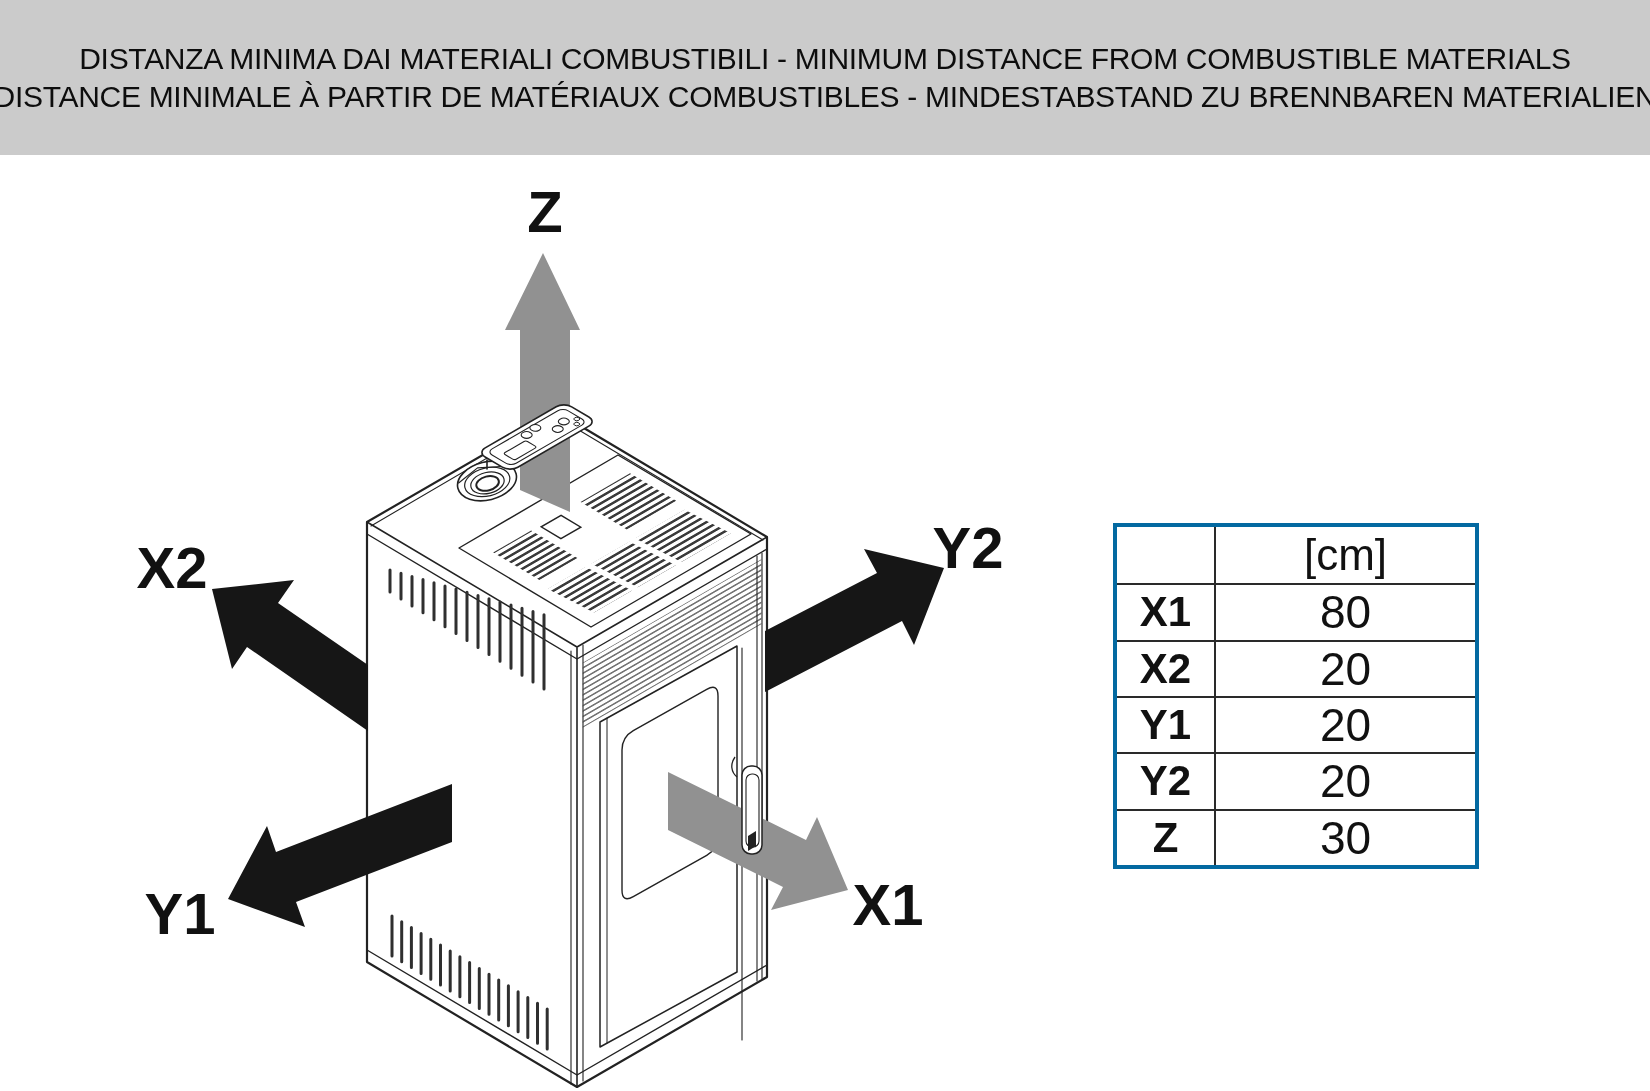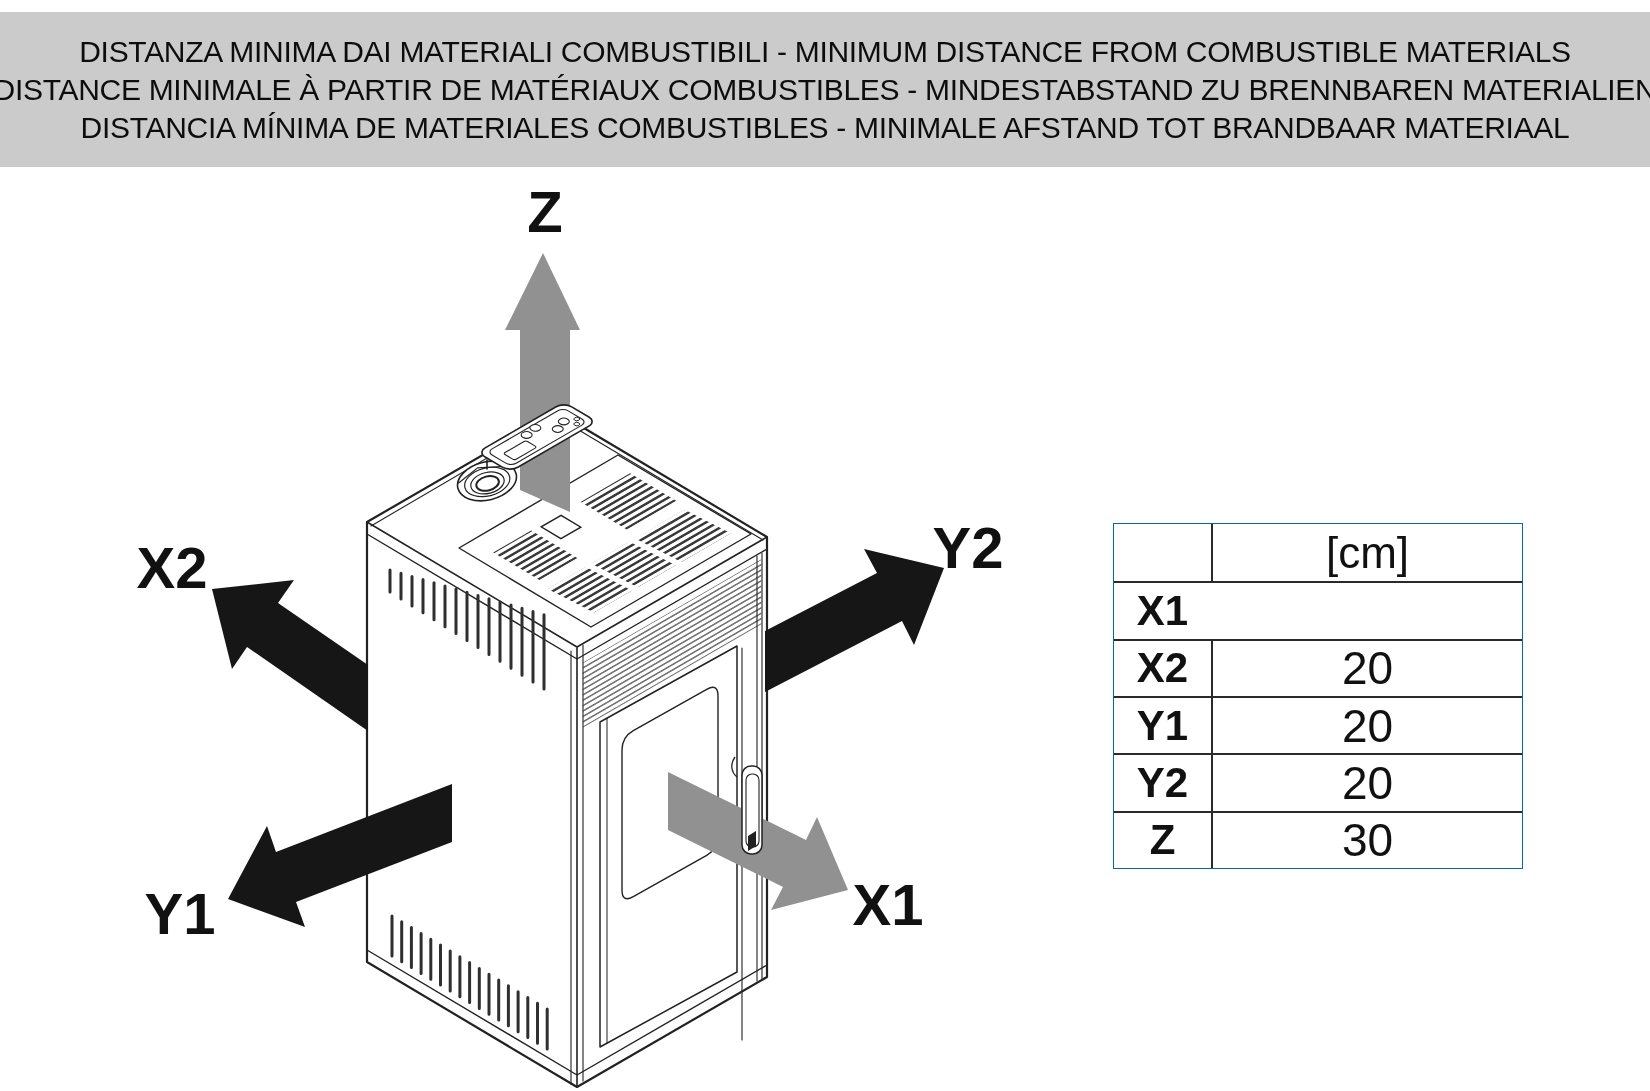--- a/index.html
+++ b/index.html
@@ -1,44 +1,43 @@
 <!DOCTYPE html>
 <html><head>
 <meta charset="utf-8">
 <style>
   html,body{margin:0;padding:0;background:#fff;}
   body{width:1650px;height:1091px;position:relative;overflow:hidden;
        font-family:"Liberation Sans", sans-serif;color:#111;}
-  .header{position:absolute;left:0;top:12px;width:1650px;height:155px;
+  .header{position:absolute;left:0;top:0;width:1650px;height:155px;
           background:#cbcbcb;z-index:5;display:flex;flex-direction:column;
           justify-content:center;align-items:center;gap:0;}
   .header-line{font-size:30px;line-height:38px;letter-spacing:-0.3px;
                white-space:nowrap;color:#0d0d0d;}
   svg.diagram{position:absolute;left:0;top:0;z-index:1;}
   svg text.axis-label{font-family:"Liberation Sans", sans-serif;
                       font-weight:bold;font-size:58px;fill:#111;}
-  .clearance-table{position:absolute;left:1113px;top:523px;width:410px;height:346px;
+  .clearance-table{position:absolute;left:1113px;top:523px;width:366px;height:346px;
                    z-index:4;display:grid;grid-template-rows:repeat(6,1fr);
-                   border:1px solid #0369a1;background:#fff;box-sizing:border-box;}
+                   border:4px solid #0369a1;background:#fff;box-sizing:border-box;}
   .t-row{display:grid;grid-template-columns:97px 1fr;border-top:2px solid #2a2a2a;}
   .t-row:first-child{border-top:none;}
   .t-cell{display:flex;align-items:center;justify-content:center;
           border-left:2px solid #2a2a2a;box-sizing:border-box;}
   .t-cell:first-child{border-left:none;}
   .t-label{font-weight:bold;font-size:42px;}
   .t-value{font-size:46px;}
   .t-unit{font-size:44px;}
 </style>
 </head>
 <body>
 
 <div class="header">
   <div class="header-line">DISTANZA MINIMA DAI MATERIALI COMBUSTIBILI - MINIMUM DISTANCE FROM COMBUSTIBLE MATERIALS</div>
   <div class="header-line">DISTANCE MINIMALE À PARTIR DE MATÉRIAUX COMBUSTIBLES - MINDESTABSTAND ZU BRENNBAREN MATERIALIEN</div>
-  <div class="header-line">DISTANCIA MÍNIMA DE MATERIALES COMBUSTIBLES - MINIMALE AFSTAND TOT BRANDBAAR MATERIAAL</div>
 </div>
 
 <svg class="diagram" width="1650" height="1091" viewBox="0 0 1650 1091">
   <defs>
     <pattern id="slats" width="400" height="6.6" patternUnits="userSpaceOnUse" patternTransform="matrix(0.8656,-0.5011,-0.8592,-0.5115,577,647)">
       <line x1="0" y1="3.3" x2="400" y2="3.3" stroke="#3a3a3a" stroke-width="2.8"></line>
     </pattern>
     <pattern id="louver" width="400" height="5.4" patternUnits="userSpaceOnUse" patternTransform="matrix(0.8656,-0.5011,0,1,577,647)">
       <line x1="0" y1="2.7" x2="400" y2="2.7" stroke="#444" stroke-width="1.5"></line>
     </pattern>
@@ -129,20 +128,21 @@
   <text class="axis-label" x="888" y="925" text-anchor="middle">X1</text>
 </svg>
 
 <div class="clearance-table">
   <div class="t-row">
     <div class="t-cell t-label"></div>
     <div class="t-cell t-unit">[cm]</div>
   </div>
   <div class="t-row">
     <div class="t-cell t-label">X1</div>
+    <div class="t-cell t-value">80</div>
   </div>
   <div class="t-row">
     <div class="t-cell t-label">X2</div>
     <div class="t-cell t-value">20</div>
   </div>
   <div class="t-row">
     <div class="t-cell t-label">Y1</div>
     <div class="t-cell t-value">20</div>
   </div>
   <div class="t-row">

